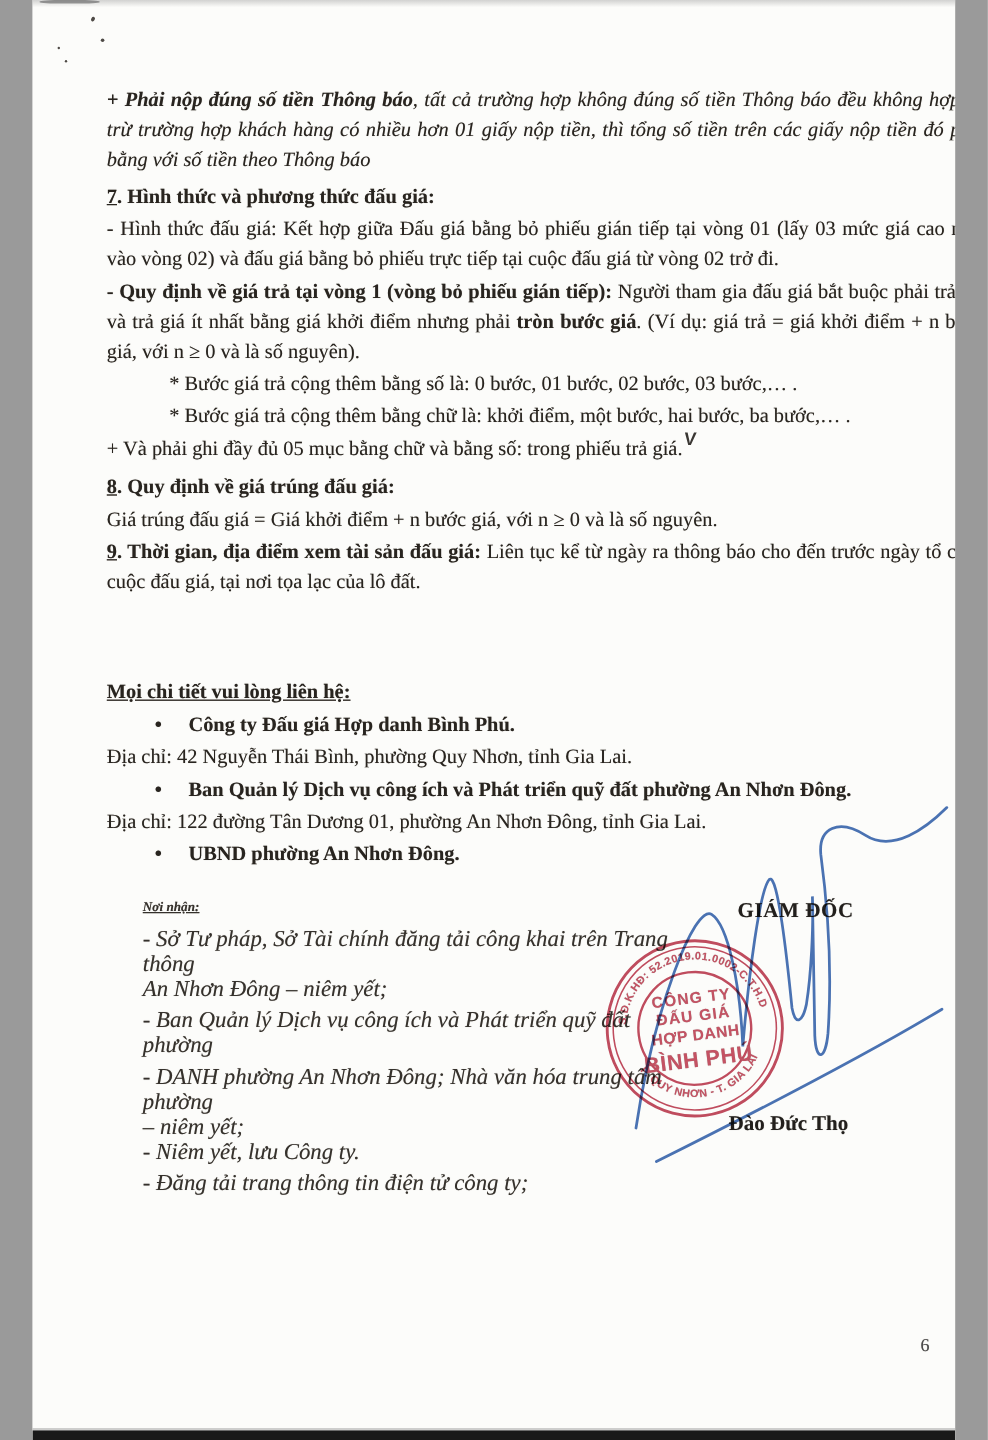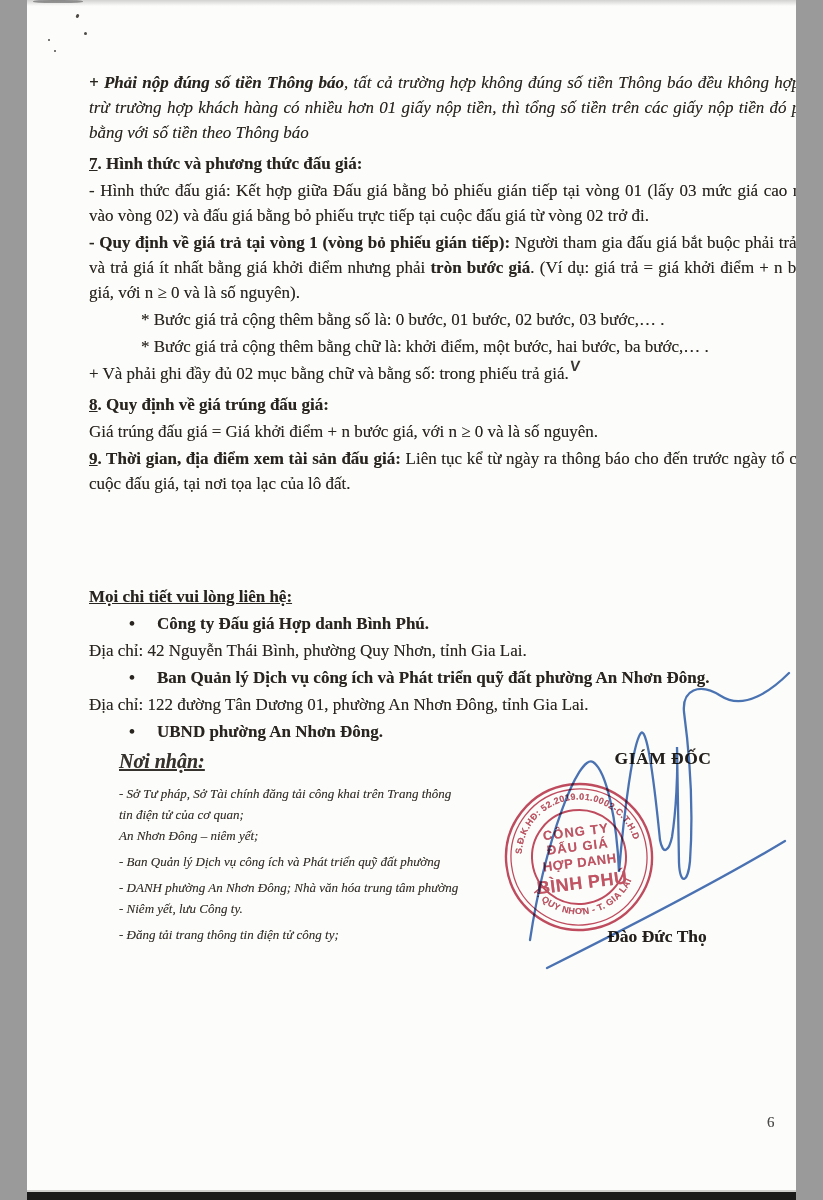--- a/index.html
+++ b/index.html
@@ -16,39 +16,39 @@
     background:rgba(80,80,80,.55);border-radius:40%;}
   .speck{position:absolute;background:#4e4a46;border-radius:50%;}
   .sp1{left:49px;top:14px;width:3px;height:4px;transform:rotate(30deg);}
   .sp2{left:57px;top:32px;width:3px;height:3px;}
   .sp3{left:21px;top:39px;width:2px;height:2px;}
   .sp4{left:27px;top:50px;width:2px;height:2px;}
 
   .content{position:absolute;left:62px;width:733px;
     font-size:17px;line-height:25px;text-align:justify;}
   .block-a{top:70px;}
-  .block-b{top:578px;}
+  .block-b{top:558px;}
   .content p{margin:0 0 2px 0;}
   .italic-para{font-style:italic;}
   .bi{font-style:italic;font-weight:bold;}
   .heading{font-weight:bold;margin-top:6px !important;}
   .num{text-decoration:underline;}
   .indent{padding-left:52px;}
   .underlined{text-decoration:underline;}
   .bullet{padding-left:40px;font-weight:bold;margin-top:5px;margin-bottom:2px;}
   .bullet::before{content:"\2022";display:inline-block;width:28px;font-weight:bold;}
   .bullet-last{margin-top:7px;}
   .handmark{font-family:"Liberation Sans","DejaVu Sans",sans-serif;font-weight:bold;
     font-size:15px;position:relative;top:-8px;display:inline-block;
     transform:skewX(-6deg);color:#3a3733;margin-left:1px;text-shadow:none;}
 
   .recipients{position:absolute;left:92px;top:750px;width:452px;
     font-style:italic;color:#35312c;}
-  .rhead{font-weight:bold;text-decoration:underline;font-size:20px;margin:0 0 10px 0;}
-  .rline{font-size:13px;line-height:21px;}
+  .rhead{font-weight:bold;text-decoration:underline;font-size:11px;margin:0 0 10px 0;}
+  .rline{font-size:19px;line-height:21px;}
   .rgap{margin-top:5px;}
 
   .sig-title{position:absolute;left:556px;top:748px;width:160px;text-align:center;
     font-weight:bold;font-size:17.5px;letter-spacing:.5px;color:#221f1c;}
   .sig-name{position:absolute;left:550px;top:926px;width:160px;text-align:center;
     font-weight:bold;font-size:17.5px;color:#221f1c;}
   .pagenum{position:absolute;left:740px;top:1114px;font-size:15px;color:#4a4a4a;}
 
   .stamp{position:absolute;left:468px;top:773px;width:168px;height:168px;
     transform:rotate(-7deg);mix-blend-mode:multiply;opacity:.92;}
@@ -81,21 +81,21 @@
     <p class="heading">
       <span class="num">7</span><span>. Hình thức và phương thức đấu giá:</span>
     </p>
     <p>- Hình thức đấu giá: Kết hợp giữa Đấu giá bằng bỏ phiếu gián tiếp tại vòng 01 (lấy 03 mức giá cao nhất vào vòng 02) và đấu giá bằng bỏ phiếu trực tiếp tại cuộc đấu giá từ vòng 02 trở đi.</p>
     <p>
       <b>- Quy định về giá trả tại vòng 1 (vòng bỏ phiếu gián tiếp):</b><span> Người tham gia đấu giá bắt buộc phải trả giá và trả giá ít nhất bằng giá khởi điểm nhưng phải </span><b>tròn bước giá</b><span>. (Ví dụ: giá trả = giá khởi điểm + n bước giá, với n ≥ 0 và là số nguyên).</span>
     </p>
     <p class="indent">* Bước giá trả cộng thêm bằng số là: 0 bước, 01 bước, 02 bước, 03 bước,… .</p>
     <p class="indent">* Bước giá trả cộng thêm bằng chữ là: khởi điểm, một bước, hai bước, ba bước,… .</p>
     <p>
-      <span>+ Và phải ghi đầy đủ 02 mục bằng chữ và bằng số: trong phiếu trả giá.</span><span class="handmark">V</span>
+      <span>+ Và phải ghi đầy đủ 05 mục bằng chữ và bằng số: trong phiếu trả giá.</span><span class="handmark">V</span>
     </p>
     <p class="heading">
       <span class="num">8</span><span>. Quy định về giá trúng đấu giá:</span>
     </p>
     <p>Giá trúng đấu giá = Giá khởi điểm + n bước giá, với n ≥ 0 và là số nguyên.</p>
     <p>
       <b><span class="num">9</span><span>. Thời gian, địa điểm xem tài sản đấu giá:</span></b><span> Liên tục kể từ ngày ra thông báo cho đến trước ngày tổ chức cuộc đấu giá, tại nơi tọa lạc của lô đất.</span>
     </p>
   </div>
 
@@ -104,24 +104,24 @@
     <p class="bullet"><span>Công ty Đấu giá Hợp danh Bình Phú.</span></p>
     <p>Địa chỉ: 42 Nguyễn Thái Bình, phường Quy Nhơn, tỉnh Gia Lai.</p>
     <p class="bullet"><span>Ban Quản lý Dịch vụ công ích và Phát triển quỹ đất phường An Nhơn Đông.</span></p>
     <p>Địa chỉ: 122 đường Tân Dương 01, phường An Nhơn Đông, tỉnh Gia Lai.</p>
     <p class="bullet bullet-last"><span>UBND phường An Nhơn Đông.</span></p>
   </div>
 
   <div class="recipients">
     <p class="rhead">Nơi nhận:</p>
     <div class="rline">- Sở Tư pháp, Sở Tài chính đăng tải công khai trên Trang thông</div>
-    <div class="rline">tin điện tử của cơ quan;</div>
     <div class="rline">An Nhơn Đông  – niêm yết;</div>
     <div class="rline rgap">-  Ban Quản lý Dịch vụ công ích và Phát triển quỹ đất phường</div>
     <div class="rline rgap">- DANH phường An Nhơn Đông; Nhà văn hóa trung tâm phường</div>
+    <div class="rline">– niêm yết;</div>
     <div class="rline">- Niêm yết, lưu Công ty.</div>
     <div class="rline rgap">- Đăng tải trang thông tin điện tử công ty;</div>
   </div>
 
   <div class="sig-title">GIÁM ĐỐC</div>
   <div class="sig-name">Đào Đức Thọ</div>
 
   <svg class="stamp" viewBox="0 0 168 168">
     <circle cx="84" cy="84" r="73" fill="none" stroke="#bd3e52" stroke-width="2.4"></circle>
     <circle cx="84" cy="84" r="68" fill="none" stroke="#bd3e52" stroke-width="1.3"></circle>

